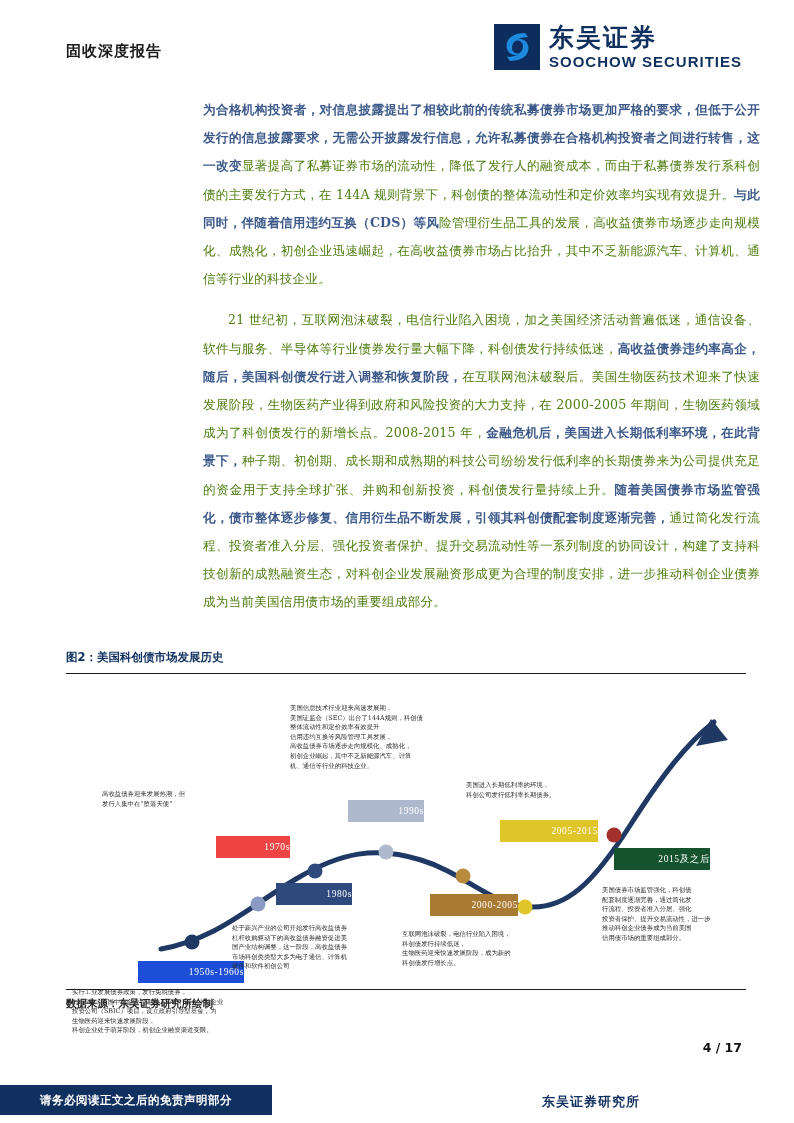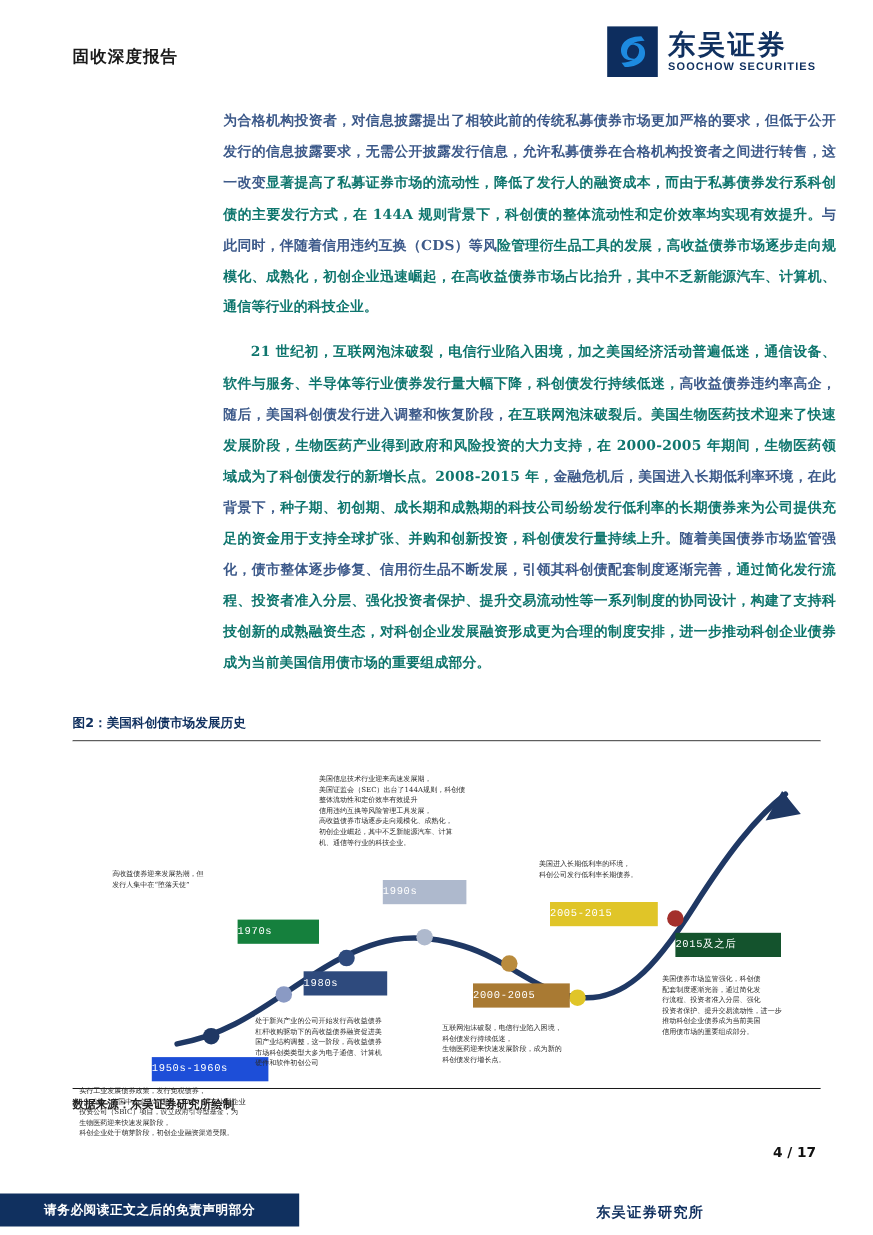--- a/index.html
+++ b/index.html
@@ -30,42 +30,42 @@
   }
   .logo-mark svg { position:absolute; left:0; top:0; }
   .logo-text { display:flex; flex-direction:column; justify-content:center; }
   .logo-cn {
     font-family:"DejaVu Serif", serif;
     font-size:25px; font-weight:bold; color:#10305f;
     letter-spacing:2px; line-height:1.08;
   }
   .logo-en {
     font-family:"Liberation Sans", sans-serif;
-    font-size:10px; font-weight:bold; color:#10305f;
+    font-size:15px; font-weight:bold; color:#10305f;
     letter-spacing:1.0px; margin-top:2px;
   }
 
   
   .content {
     position:absolute; left:203px; top:96px; width:557px;
   }
   .para {
     font-family:"DejaVu Serif", serif;
     font-size:12.6px;
     line-height:28.2px;
     color:#1f1f1f;
     text-align:justify;
     text-justify:inter-ideograph;
     font-weight:bold;
     letter-spacing:0.2px;
   }
   .para + .para { margin-top:13px; }
   .para .indent { display:inline-block; width:25px; }
   .blue { color:#3d5a8a; font-weight:bold; }
-  .dark { color:#0f766e; font-weight:bold; }
+  .dark { color:#4d7c0f; font-weight:normal; }
 
   
   .figure {
     position:absolute; left:66px; top:650px; width:680px;
   }
   .fig-title {
     font-family:"DejaVu Sans", sans-serif;
     font-size:11.5px; font-weight:bold; color:#10305f;
     padding-bottom:8px;
   }
@@ -78,23 +78,23 @@
   .fig-source {
     font-family:"DejaVu Sans", sans-serif;
     font-size:10.5px; font-weight:bold; color:#222;
     padding-top:7px;
   }
 
   
   .tl-svg { position:absolute; left:0; top:0; }
   .tag {
     position:absolute;
-    font-family:Liberation Mono, monospace;
+    font-family:Liberation Serif, serif;
     font-size:9.5px; color:#ffffff;
-    text-align:left;
+    text-align:right;
     line-height:22px;
     height:22px;
     letter-spacing:0.6px;
     white-space:nowrap;
   }
   .note {
     position:absolute;
     font-family:"DejaVu Serif", serif;
     font-size:6.4px;
     line-height:9.6px;
@@ -171,21 +171,21 @@
       <circle cx="126" cy="268" r="7.5" fill="#1f3864"></circle>
       <circle cx="192" cy="230" r="7.5" fill="#8a9ac4"></circle>
       <circle cx="249" cy="197" r="7.5" fill="#2e4a7d"></circle>
       <circle cx="320" cy="178" r="7.5" fill="#aeb9cd"></circle>
       <circle cx="397" cy="202" r="7.5" fill="#b98b3d"></circle>
       <circle cx="459" cy="233" r="7.5" fill="#e0c528"></circle>
       <circle cx="548" cy="161" r="7.5" fill="#a3302c"></circle>
     </svg>
 
     <div class="tag" style="left:72px; top:287px; width:106px; background:#1d4ed8;">1950s-1960s</div>
-    <div class="tag" style="left:150px; top:162px; width:74px; background:#15803d;">1970s</div>
+    <div class="tag" style="left:150px; top:162px; width:74px; background:#ef4444;">1970s</div>
     <div class="tag" style="left:210px; top:209px; width:76px; background:#2e4a7d;">1980s</div>
     <div class="tag" style="left:282px; top:126px; width:76px; background:#aeb9cd;">1990s</div>
     <div class="tag" style="left:364px; top:220px; width:88px; background:#a97a33;">2000-2005</div>
     <div class="tag" style="left:434px; top:146px; width:98px; background:#e0c528;">2005-2015</div>
     <div class="tag" style="left:548px; top:174px; width:96px; background:#14532d;">2015及之后</div>
 
     <div class="note" style="left:6px; top:314px; width:270px;">实行工业发展债券政策，发行免税债券，
 1956年，美国中小企业管理局（SAB）设立小型企业
 投资公司（SBIC）项目，设立政府引导型基金，为
 生物医药迎来快速发展阶段，
@@ -201,21 +201,21 @@
 美国证监会（SEC）出台了144A规则，科创债
 整体流动性和定价效率有效提升
 信用违约互换等风险管理工具发展，
 高收益债券市场逐步走向规模化、成熟化，
 初创企业崛起，其中不乏新能源汽车、计算
 机、通信等行业的科技企业。</div>
     <div class="note" style="left:336px; top:256px; width:190px;">互联网泡沫破裂，电信行业陷入困境，
 科创债发行持续低迷，
 生物医药迎来快速发展阶段，成为新的
 科创债发行增长点。</div>
-    <div class="note" style="left:424px; top:107px; width:170px;">美国进入长期低利率的环境，
+    <div class="note" style="left:400px; top:107px; width:170px;">美国进入长期低利率的环境，
 科创公司发行低利率长期债券。</div>
     <div class="note" style="left:536px; top:212px; width:146px;">美国债券市场监管强化，科创债
 配套制度逐渐完善，通过简化发
 行流程、投资者准入分层、强化
 投资者保护、提升交易流动性，进一步
 推动科创企业债券成为当前美国
 信用债市场的重要组成部分。</div>
   </div>
 
   <div class="fig-rule-bot"></div>

